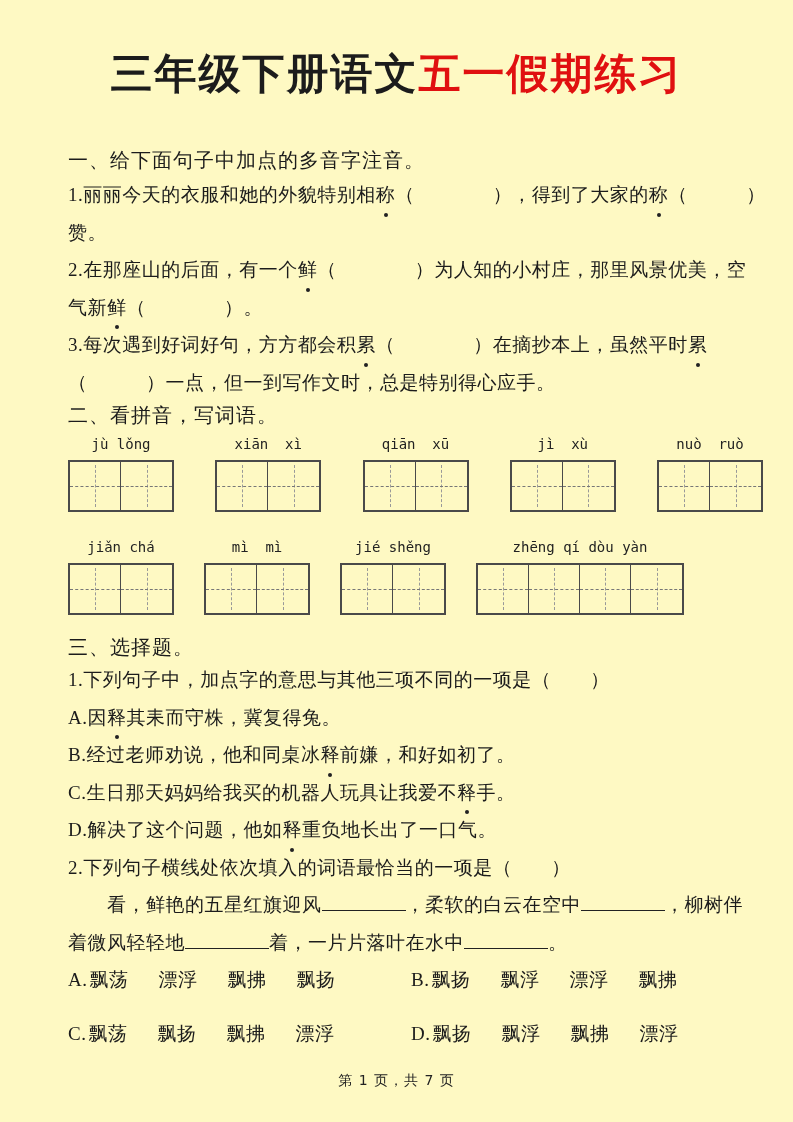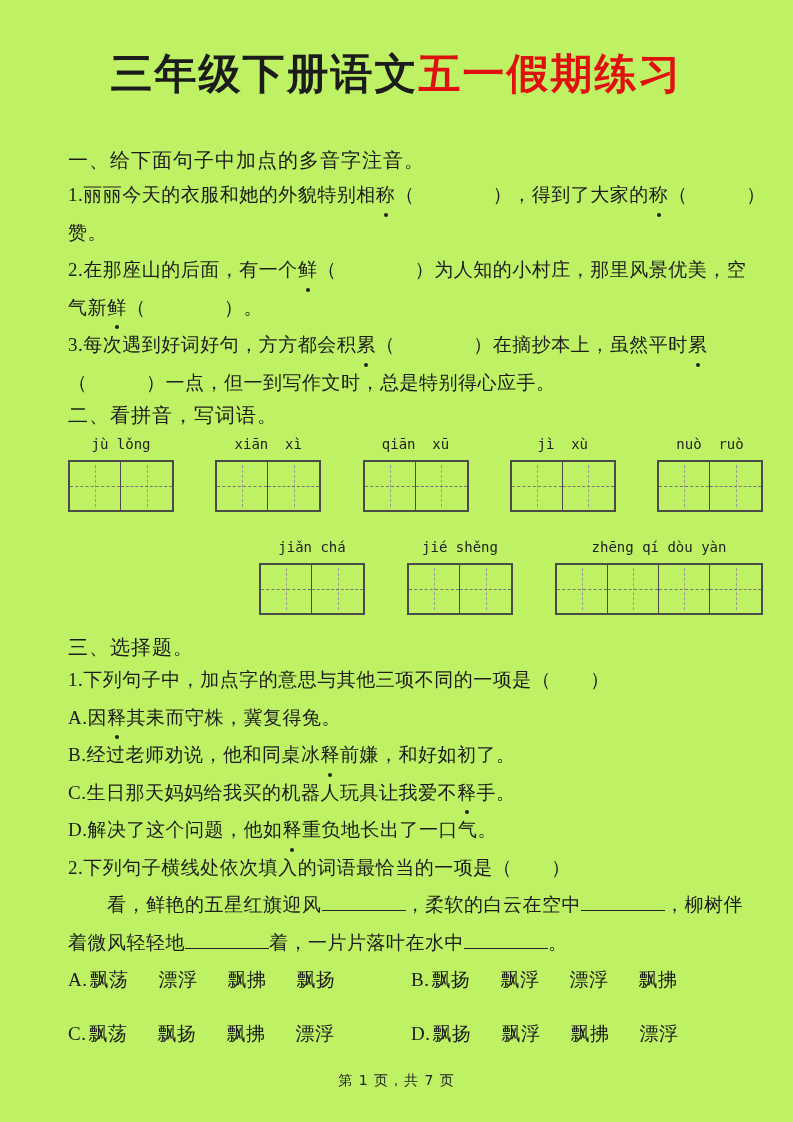--- a/index.html
+++ b/index.html
@@ -1,19 +1,19 @@
 <!DOCTYPE html>
 <html><head>
 <meta charset="utf-8">
 <style>
   * { box-sizing: border-box; margin: 0; padding: 0; }
   html, body { background: #888; }
   .page {
     width: 793px; height: 1122px;
-    background: #bef264;
+    background: #fef9c3;
     position: relative;
     margin: 0 auto;
     overflow: hidden;
     font-family: "Liberation Serif", "DejaVu Serif", serif;
     color: #1c1c1c;
     padding-top: 46px;
   }
   .title {
     text-align: center;
     font-size: 42px;
@@ -51,21 +51,21 @@
     background: #222;
   }
   .blank {
     display: inline-block;
     width: 84px;
     border-bottom: 1.5px solid #222;
   }
   
   .pinyin-row { display: flex; }
   .row1 { justify-content: space-between; margin-top: 4px; }
-  .row2 { gap: 42px; margin-top: 24px; justify-content: flex-end; }
+  .row2 { gap: 30px; margin-top: 24px; }
   .word { display: flex; flex-direction: column; align-items: center; }
   .pinyin {
     font-family: "DejaVu Sans Mono", monospace;
     font-size: 14px;
     line-height: 22px;
     white-space: pre;
     text-align: center;
     margin-bottom: 5px;
     color: #222;
   }
@@ -163,20 +163,27 @@
       </div>
     <div class="pinyin-row row2">
         <div class="word">
           <div class="pinyin">jiǎn chá</div>
           <div class="tian-group">
             <div class="tian-cell"></div>
             <div class="tian-cell"></div>
           </div>
         </div>
         <div class="word">
+          <div class="pinyin">mì  mì</div>
+          <div class="tian-group">
+            <div class="tian-cell"></div>
+            <div class="tian-cell"></div>
+          </div>
+        </div>
+        <div class="word">
           <div class="pinyin">jié shěng</div>
           <div class="tian-group">
             <div class="tian-cell"></div>
             <div class="tian-cell"></div>
           </div>
         </div>
         <div class="word">
           <div class="pinyin">zhēng qí dòu yàn</div>
           <div class="tian-group">
             <div class="tian-cell"></div>

